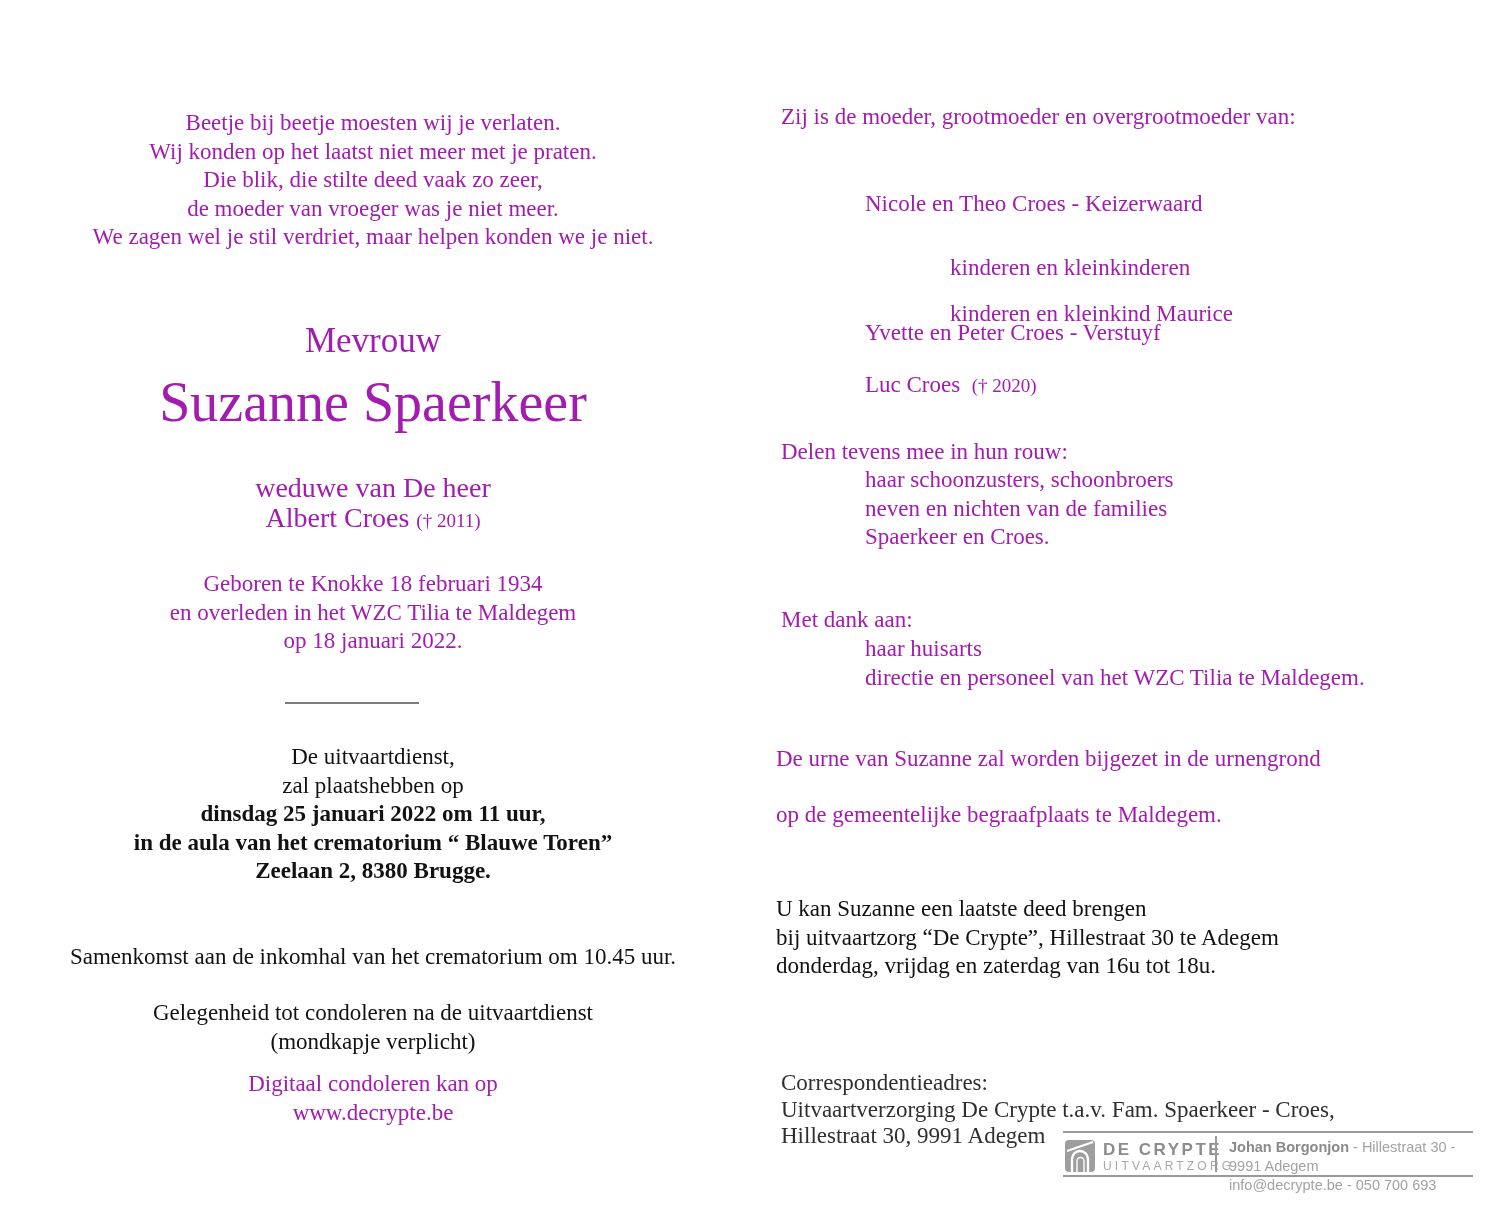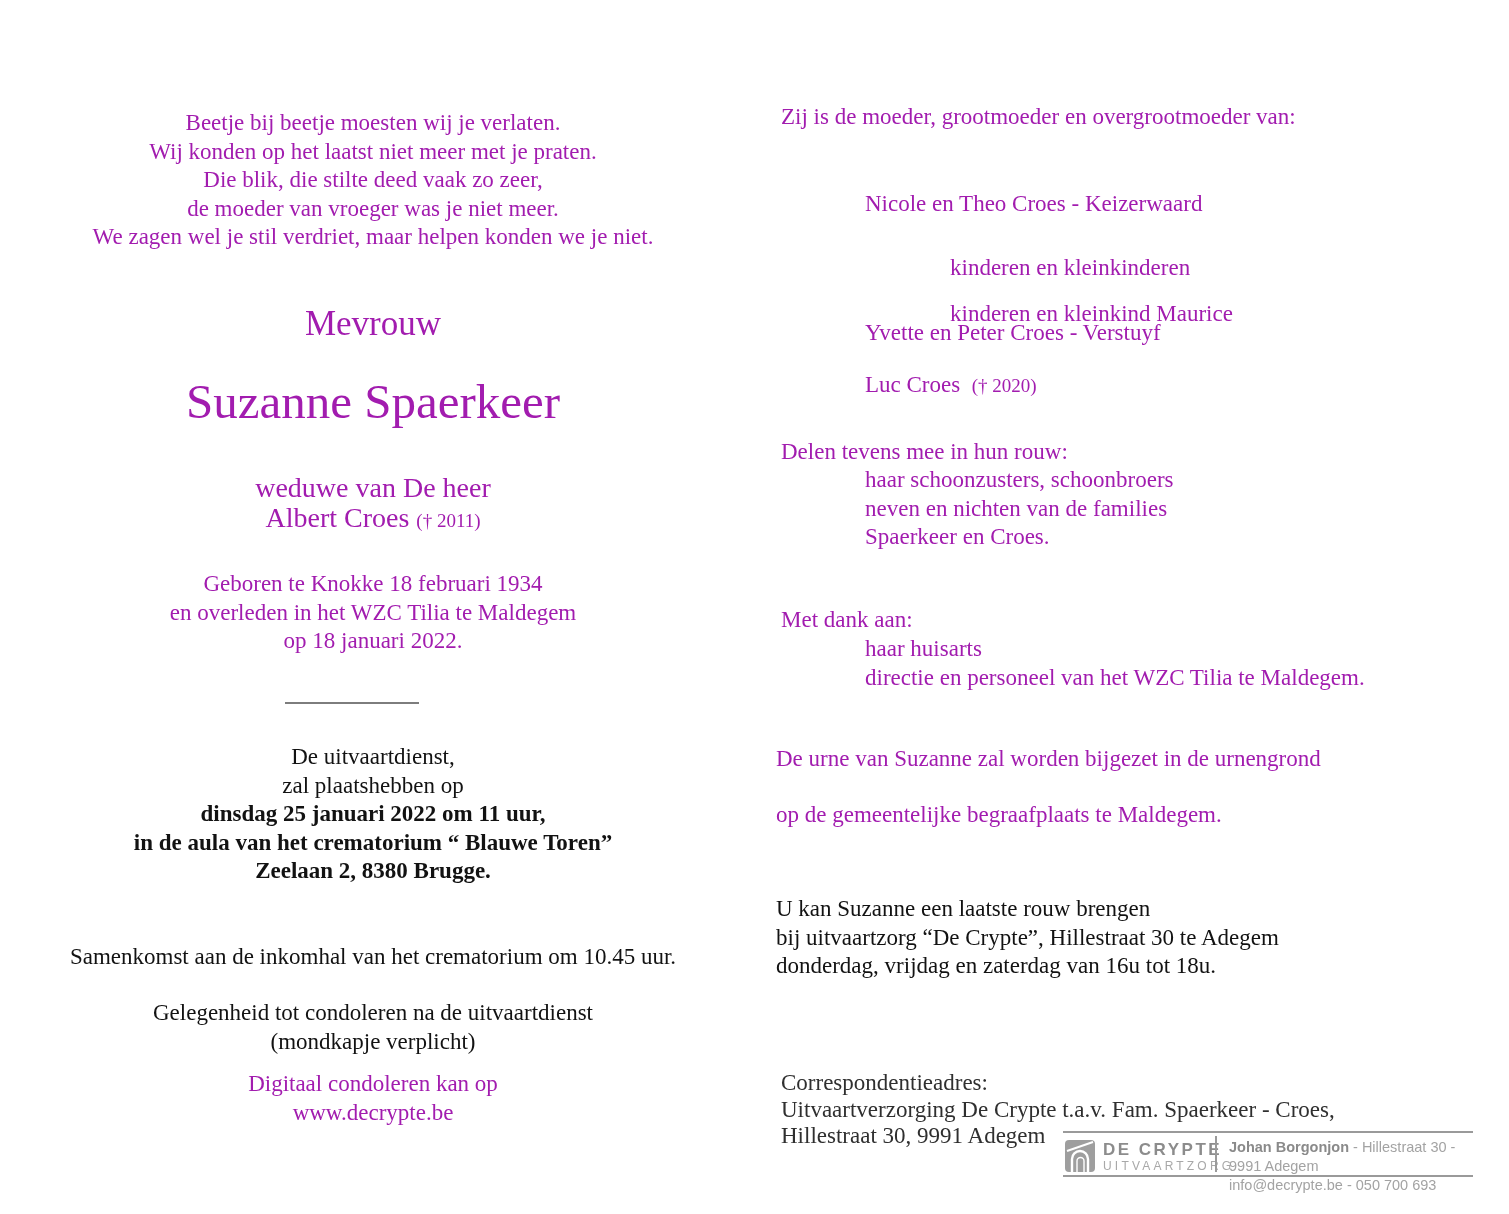--- a/index.html
+++ b/index.html
@@ -32,23 +32,23 @@
 <div class="canvas">
 
   <div class="abs lcol ctr body-txt gray" style="top:109px;">
     <div>Beetje bij beetje moesten wij je verlaten.</div>
     <div>Wij konden op het laatst niet meer met je praten.</div>
     <div>Die blik, die stilte deed vaak zo zeer,</div>
     <div>de moeder van vroeger was je niet meer.</div>
     <div>We zagen wel je stil verdriet, maar helpen konden we je niet.</div>
   </div>
 
-  <div class="abs lcol ctr gray" style="top:304px;font-size:35px;line-height:40px;">Mevrouw</div>
+  <div class="abs lcol ctr gray" style="top:321px;font-size:35px;line-height:40px;">Mevrouw</div>
 
-  <div class="abs lcol ctr gray" style="top:372px;font-size:49px;line-height:60px;">Suzanne Spaerkeer</div>
+  <div class="abs lcol ctr gray" style="top:372px;font-size:56px;line-height:60px;">Suzanne Spaerkeer</div>
 
   <div class="abs lcol ctr gray" style="top:473px;font-size:28px;line-height:30px;">
     <div>weduwe van De heer</div>
     <div>
       <span>Albert Croes</span>
       <span class="small-note">(† 2011)</span>
     </div>
   </div>
 
   <div class="abs lcol ctr body-txt gray" style="top:570px;">
@@ -102,21 +102,21 @@
   <div class="abs body-txt gray" style="top:606px;left:781px;">Met dank aan:</div>
   <div class="abs body-txt gray" style="top:635px;left:865px;">
     <div>haar huisarts</div>
     <div>directie en personeel van het WZC Tilia te Maldegem.</div>
   </div>
 
   <div class="abs rcol-c body-txt gray" style="top:745px;">De urne van Suzanne zal worden bijgezet in de urnengrond</div>
   <div class="abs rcol-c body-txt gray" style="top:801px;">op de gemeentelijke begraafplaats te Maldegem.</div>
 
   <div class="abs rcol-c body-txt black" style="top:883px;">
-    <div>U kan Suzanne een laatste rouw brengen</div>
+    <div>U kan Suzanne een laatste deed brengen</div>
     <div>bij uitvaartzorg “De Crypte”, Hillestraat 30 te Adegem</div>
     <div>donderdag, vrijdag en zaterdag van 16u tot 18u.</div>
   </div>
 
   <div class="abs body-txt dark" style="top:1070px;left:781px;line-height:26.5px;">
     <div>Correspondentieadres:</div>
     <div>Uitvaartverzorging De Crypte t.a.v. Fam. Spaerkeer - Croes,</div>
     <div>Hillestraat 30, 9991 Adegem</div>
   </div>
 

